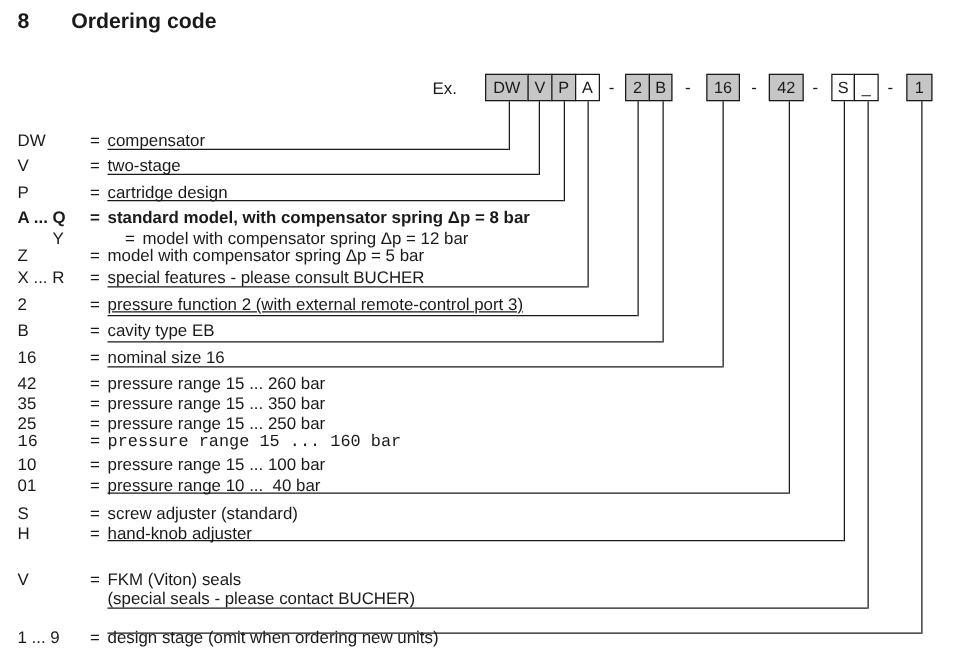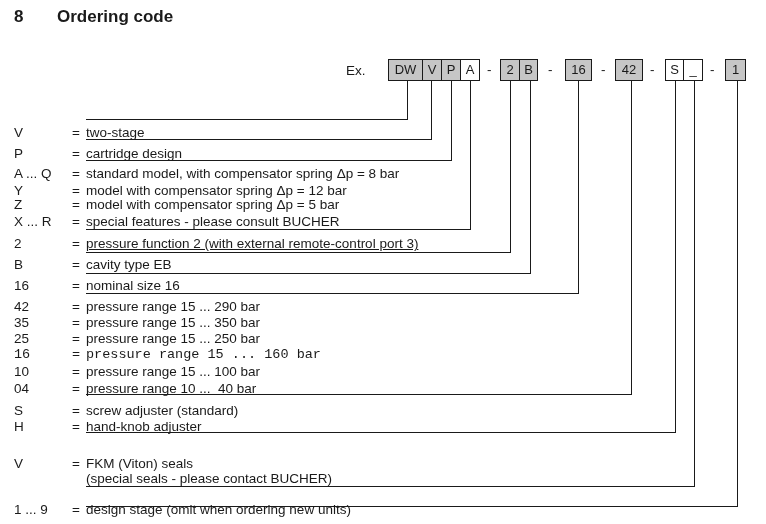--- a/index.html
+++ b/index.html
@@ -42,35 +42,36 @@
   <span class="dash" style="left:548px;">-</span>
   <div class="cbox filled" style="left:565px;width:27px;">16</div>
   <span class="dash" style="left:601px;">-</span>
   <div class="cbox filled" style="left:615px;width:28px;">42</div>
   <span class="dash" style="left:650px;">-</span>
   <div class="cbox" style="left:665px;width:19px;">S</div>
   <div class="cbox" style="left:683px;width:20px;">_</div>
   <span class="dash" style="left:710px;">-</span>
   <div class="cbox filled" style="left:725px;width:21px;">1</div>
 
+  <div class="row" style="top:105px;"><span class="code">DW</span><span class="eq">=</span><span>compensator</span></div>
   <div class="row" style="top:125px;"><span class="code">V</span><span class="eq">=</span><span>two-stage</span></div>
   <div class="row" style="top:146px;"><span class="code">P</span><span class="eq">=</span><span>cartridge design</span></div>
-  <div class="row" style="top:166px;"><span class="code">A ... Q</span><span class="eq">=</span><span>standard model, with compensator spring Δp = 8 bar</span></div>
-  <div class="row" style="top:183px;"><span class="code">Y</span><span class="eq">=</span><span>model with compensator spring Δp = 12 bar</span></div>
+  <div class="row" style="top:166px;font-weight:bold;"><span class="code">A ... Q</span><span class="eq">=</span><span>standard model, with compensator spring Δp = 8 bar</span></div>
+  <div class="row" style="top:183px;margin-left:28px;"><span class="code">Y</span><span class="eq">=</span><span>model with compensator spring Δp = 12 bar</span></div>
   <div class="row" style="top:197px;"><span class="code">Z</span><span class="eq">=</span><span>model with compensator spring Δp = 5 bar</span></div>
   <div class="row" style="top:214px;"><span class="code">X ... R</span><span class="eq">=</span><span>special features - please consult BUCHER</span></div>
   <div class="row" style="top:236px;text-decoration:underline;"><span class="code">2</span><span class="eq">=</span><span>pressure function 2 (with external remote-control port 3)</span></div>
   <div class="row" style="top:257px;"><span class="code">B</span><span class="eq">=</span><span>cavity type EB</span></div>
   <div class="row" style="top:278px;"><span class="code">16</span><span class="eq">=</span><span>nominal size 16</span></div>
-  <div class="row" style="top:299px;"><span class="code">42</span><span class="eq">=</span><span>pressure range 15 ... 290 bar</span></div>
+  <div class="row" style="top:299px;"><span class="code">42</span><span class="eq">=</span><span>pressure range 15 ... 260 bar</span></div>
   <div class="row" style="top:315px;"><span class="code">35</span><span class="eq">=</span><span>pressure range 15 ... 350 bar</span></div>
   <div class="row" style="top:331px;"><span class="code">25</span><span class="eq">=</span><span>pressure range 15 ... 250 bar</span></div>
   <div class="row" style="top:347px;font-family:Liberation Mono, monospace;"><span class="code">16</span><span class="eq">=</span><span>pressure range 15 ... 160 bar</span></div>
   <div class="row" style="top:364px;"><span class="code">10</span><span class="eq">=</span><span>pressure range 15 ... 100 bar</span></div>
-  <div class="row" style="top:381px;"><span class="code">04</span><span class="eq">=</span><span>pressure range 10 ...  40 bar</span></div>
+  <div class="row" style="top:381px;"><span class="code">01</span><span class="eq">=</span><span>pressure range 10 ...  40 bar</span></div>
   <div class="row" style="top:403px;"><span class="code">S</span><span class="eq">=</span><span>screw adjuster (standard)</span></div>
   <div class="row" style="top:419px;"><span class="code">H</span><span class="eq">=</span><span>hand-knob adjuster</span></div>
   <div class="row" style="top:471px;"><span class="code"></span><span class="eq"></span><span>(special seals - please contact BUCHER)</span></div>
   <div class="row" style="top:456px;"><span class="code">V</span><span class="eq">=</span><span>FKM (Viton) seals</span></div>
   <div class="row" style="top:502px;"><span class="code">1 ... 9</span><span class="eq">=</span><span>design stage (omit when ordering new units)</span></div>
 
   <div class="uline" style="top:119px;width:321px;"></div>
   <div class="uline" style="top:139px;width:345px;"></div>
   <div class="uline" style="top:160px;width:365px;"></div>
   <div class="uline" style="top:229px;width:384px;"></div>

